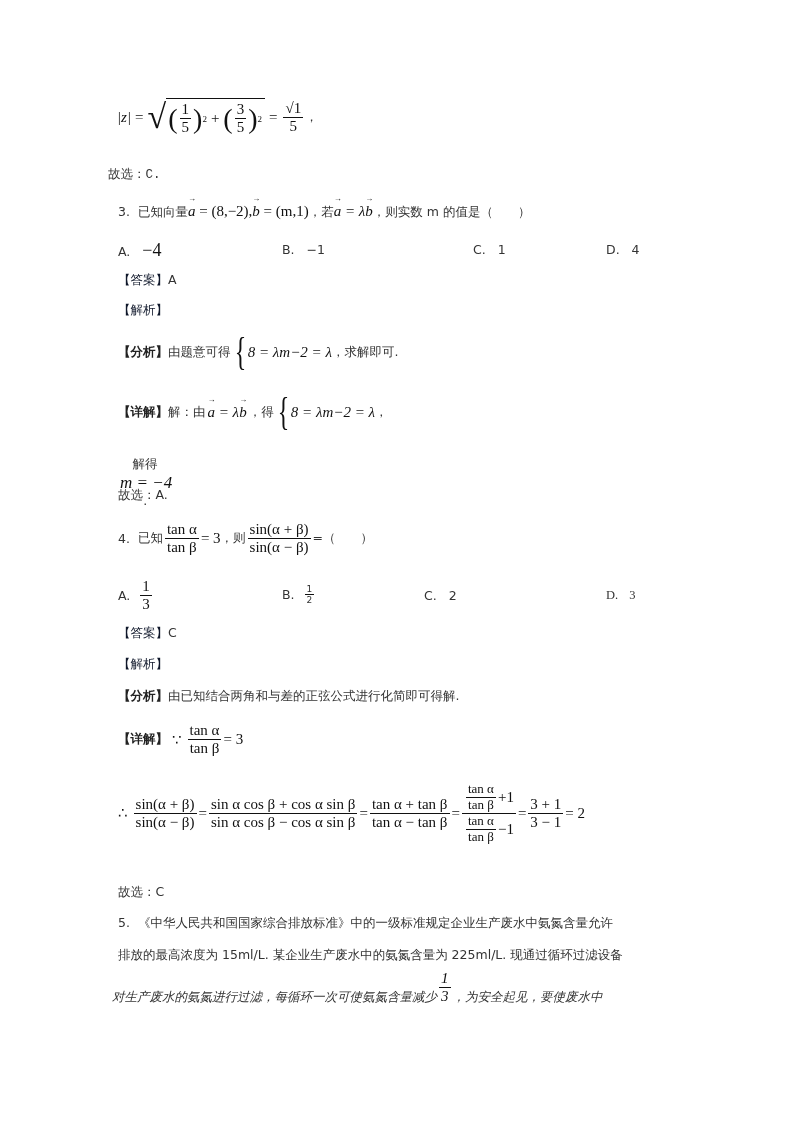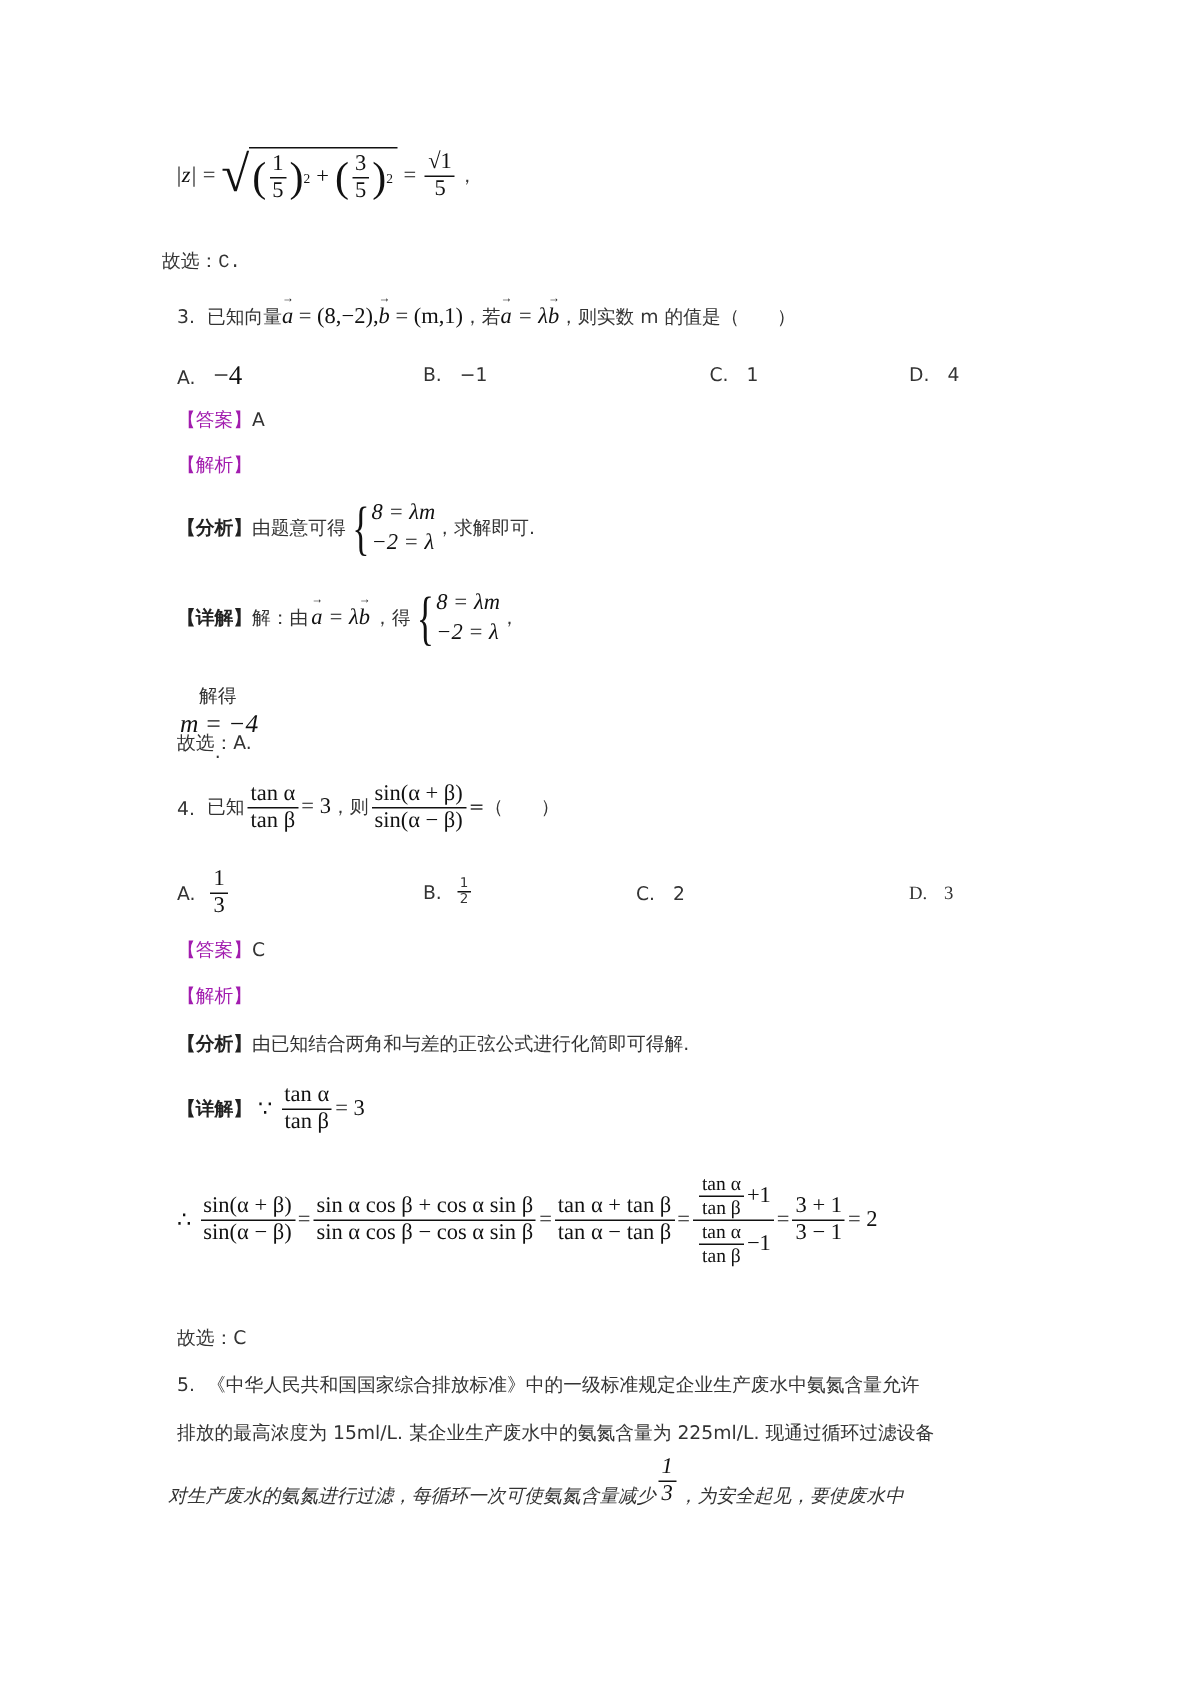--- a/index.html
+++ b/index.html
@@ -5,25 +5,25 @@
   html,body{margin:0;padding:0;background:#ffffff;}
   body{width:793px;height:1122px;position:relative;overflow:hidden;
        font-family:"DejaVu Serif","Liberation Serif",serif;color:#222;font-size:13px;}
   .abs{position:absolute;white-space:nowrap;}
   .cn{font-family:"DejaVu Sans","Liberation Sans",sans-serif;font-size:12.5px;color:#333;}
   .m{font-family:"Liberation Serif","DejaVu Serif",serif;font-size:15px;color:#111;}
   .i{font-style:italic;}
   .frac{display:inline-flex;flex-direction:column;align-items:center;vertical-align:middle;margin:0 2px;}
   .frac>span{padding:0 2px;line-height:1.15;}
   .frac>span.num{border-bottom:1px solid #111;}
-  .tag{color:#a21caf;}
+  .tag{color:#0f172a;}
   .tagb{color:#222;font-weight:bold;}
   .brace{display:inline-flex;align-items:center;vertical-align:middle;}
   .brace .b{font-size:40px;line-height:1;font-family:"Liberation Serif",serif;transform:scaleX(0.6);margin-right:-2px;}
-  .brace .rows{display:flex;flex-direction:column;line-height:1.35;justify-content:flex-end;}
+  .brace .rows{display:flex;flex-direction:row;line-height:1.35;justify-content:flex-end;}
   .vec{position:relative;display:inline-block;}
   .vec::before{content:"→";position:absolute;top:-9px;left:0;font-size:8px;font-style:normal;}
   .sqrt{display:inline-flex;align-items:center;vertical-align:middle;}
   .sqrt .rad{font-size:34px;line-height:1;}
   .sqrt .under{border-top:1px solid #111;padding:2px 3px 0 2px;display:inline-flex;align-items:center;}
   .paren{font-size:28px;line-height:1;font-family:"Liberation Serif",serif;}
   sup{font-size:9px;}
 </style>
 </head>
 <body>

